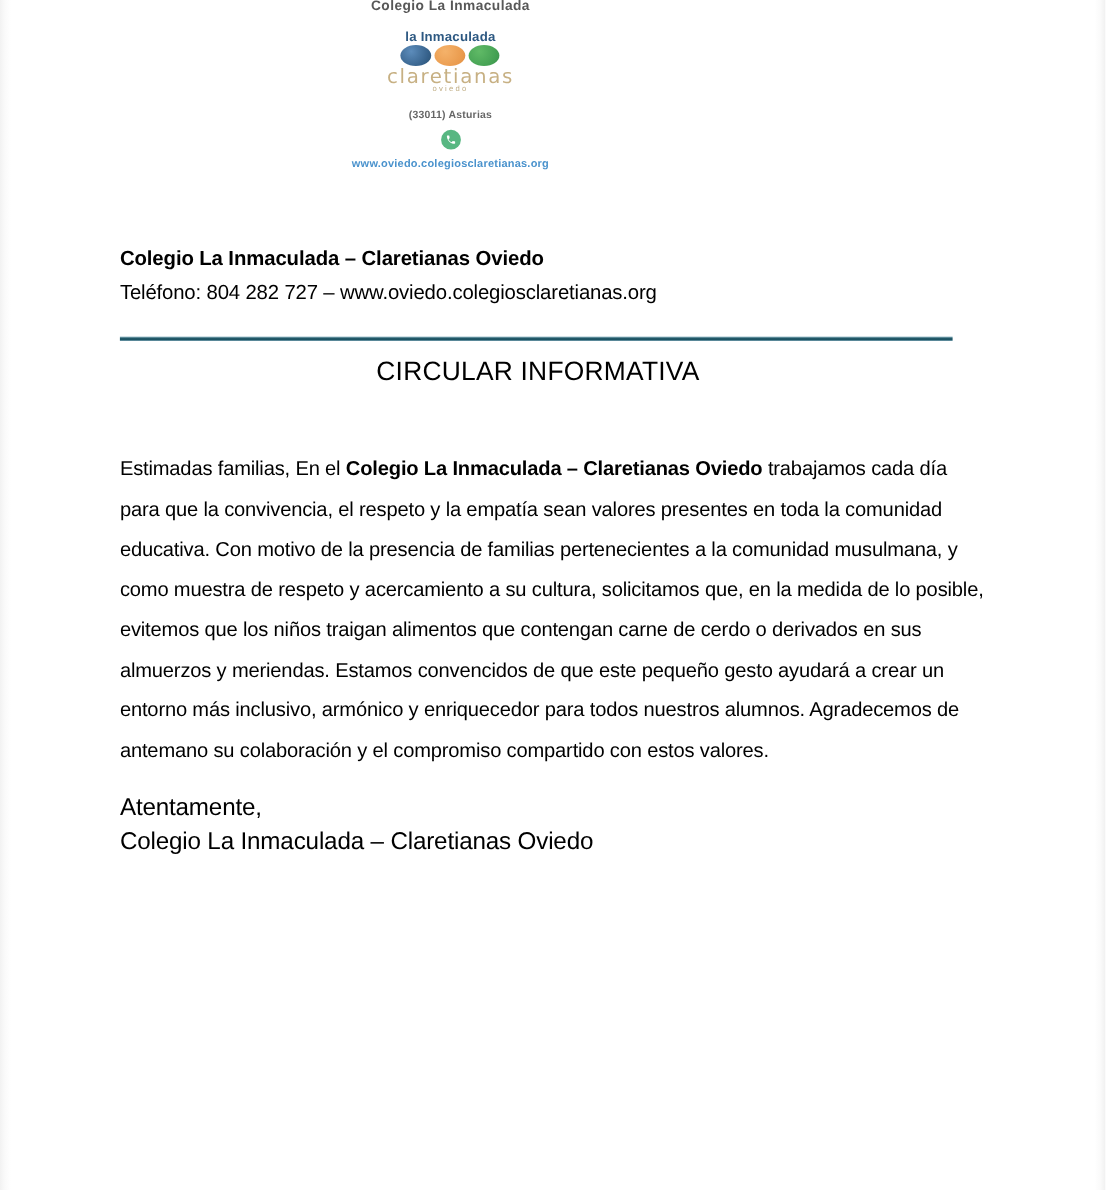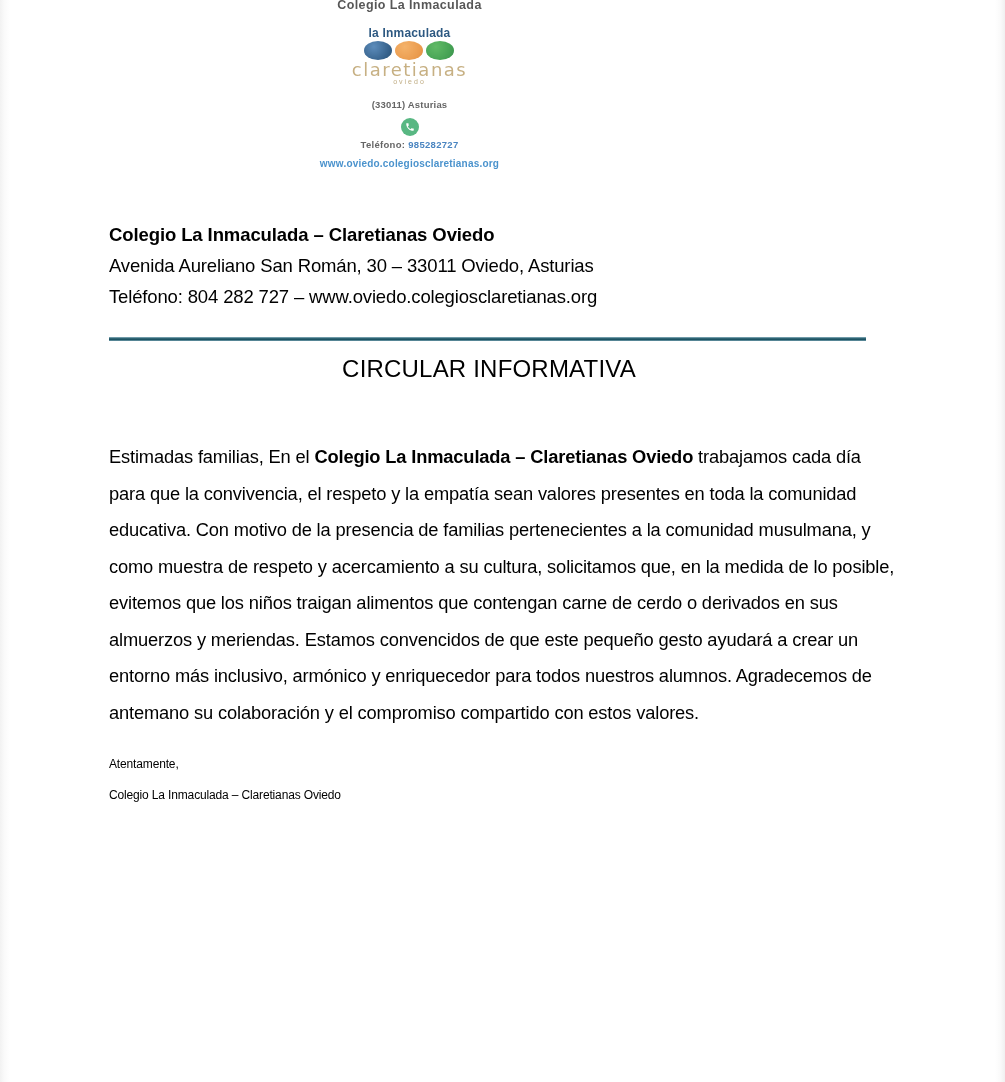--- a/index.html
+++ b/index.html
@@ -176,21 +176,21 @@
   .body-text {
     margin-top: 56px;
     font-size: 18.3px;
     line-height: 36.5px;
     text-align: left;
     letter-spacing: -0.15px;
   }
   .body-text b { font-weight: bold; }
 
   .signoff {
-    font-size: 12px;
+    font-size: 22px;
     line-height: 31px;
     letter-spacing: -0.15px;
   }
   .signoff .sig-role {
     margin-top: 30px;
     font-weight: bold;
   }
   .signoff .sig-org { }
 </style>
 </head>
@@ -219,33 +219,28 @@
     <div class="lh-address">
       <div>(33011) Asturias</div>
     </div>
 
     <div class="lh-phone-icon">
       <svg width="10" height="10" viewBox="0 0 24 24" aria-hidden="true">
         <path fill="#ffffff" d="M6.6 10.8c1.4 2.8 3.8 5.1 6.6 6.6l2.2-2.2c.3-.3.7-.4 1-.2 1.2.4 2.4.6 3.6.6.6 0 1 .4 1 1V20c0 .6-.4 1-1 1C10.6 21 3 13.4 3 4c0-.6.4-1 1-1h3.5c.6 0 1 .4 1 1 0 1.3.2 2.5.6 3.6.1.4 0 .8-.2 1l-2.3 2.2z"></path>
       </svg>
     </div>
 
-    <div class="lh-phone">
-      <span>Teléfono:</span>
-      <span class="num">985282727</span>
-    </div>
 
     <div class="lh-web">www.oviedo.colegiosclaretianas.org</div>
   </div>
 
   <div class="doc">
 
     <div class="org-block">
       <div class="org-name">Colegio La Inmaculada – Claretianas Oviedo</div>
-      <div class="org-line">Avenida Aureliano San Román, 30 – 33011 Oviedo, Asturias</div>
       <div class="org-line">Teléfono: 804 282 727 – www.oviedo.colegiosclaretianas.org</div>
     </div>
 
     <div class="divider"></div>
 
     <h1 class="doc-title">CIRCULAR INFORMATIVA</h1>
 
     <p class="body-text">
       <span>Estimadas familias, En el </span><b>Colegio La Inmaculada – Claretianas Oviedo</b><span> trabajamos cada día para que la convivencia, el respeto y la empatía sean valores presentes en toda la comunidad educativa. Con motivo de la presencia de familias pertenecientes a la comunidad musulmana, y como muestra de respeto y acercamiento a su cultura, solicitamos que, en la medida de lo posible, evitemos que los niños traigan alimentos que contengan carne de cerdo o derivados en sus almuerzos y meriendas. Estamos convencidos de que este pequeño gesto ayudará a crear un entorno más inclusivo, armónico y enriquecedor para todos nuestros alumnos. Agradecemos de antemano su colaboración y el compromiso compartido con estos valores.</span>
     </p>

